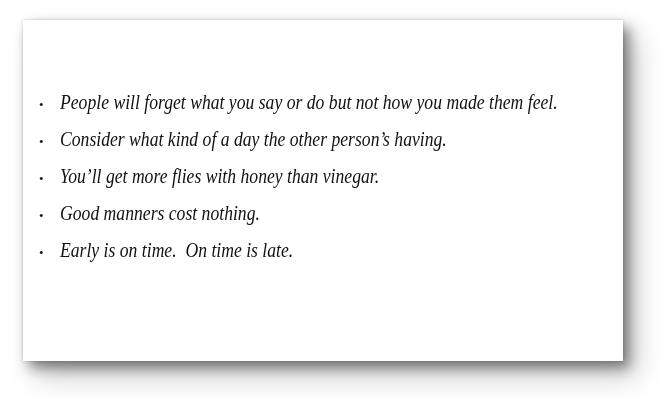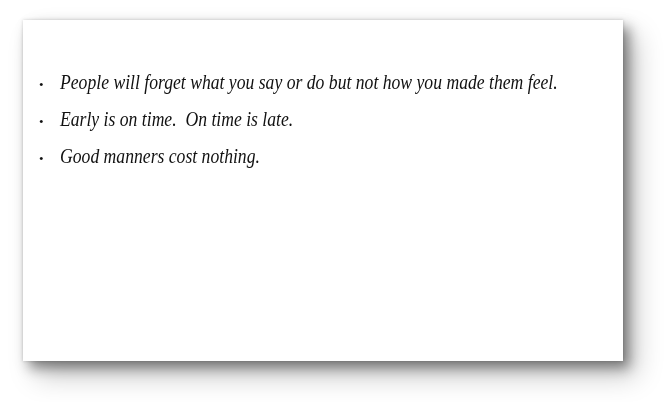--- a/index.html
+++ b/index.html
@@ -20,21 +20,21 @@
     height: 341px;
     background: #ffffff;
     box-shadow:
       0 0 3px rgba(0,0,0,0.18),
       6px 7px 12px rgba(0,0,0,0.42),
       13px 15px 26px rgba(0,0,0,0.22);
   }
   .quote-list {
     list-style: none;
     margin: 0;
-    padding: 44px 10px 0 16px;
+    padding: 64px 10px 0 16px;
   }
   .quote-item {
     line-height: 37px;
     height: 37px;
     font-size: 21px;
     font-style: italic;
     color: #111111;
     white-space: nowrap;
   }
   .bullet {
@@ -51,16 +51,18 @@
     transform-origin: left;
     white-space: pre; 
   }
 </style>
 </head>
 <body>
 
 <div class="slide-card">
   <ul class="quote-list">
     <li class="quote-item"><span class="bullet">•</span><span class="quote-text">People will forget what you say or do but not how you made them feel.</span></li>
+    <li class="quote-item"><span class="bullet">•</span><span class="quote-text">Consider what kind of a day the other person’s having.</span></li>
+    <li class="quote-item"><span class="bullet">•</span><span class="quote-text">You’ll get more flies with honey than vinegar.</span></li>
+    <li class="quote-item"><span class="bullet">•</span><span class="quote-text">Good manners cost nothing.</span></li>
     <li class="quote-item"><span class="bullet">•</span><span class="quote-text">Early is on time.  On time is late.</span></li>
-    <li class="quote-item"><span class="bullet">•</span><span class="quote-text">Good manners cost nothing.</span></li>
   </ul>
 </div>
 
 </body></html>

